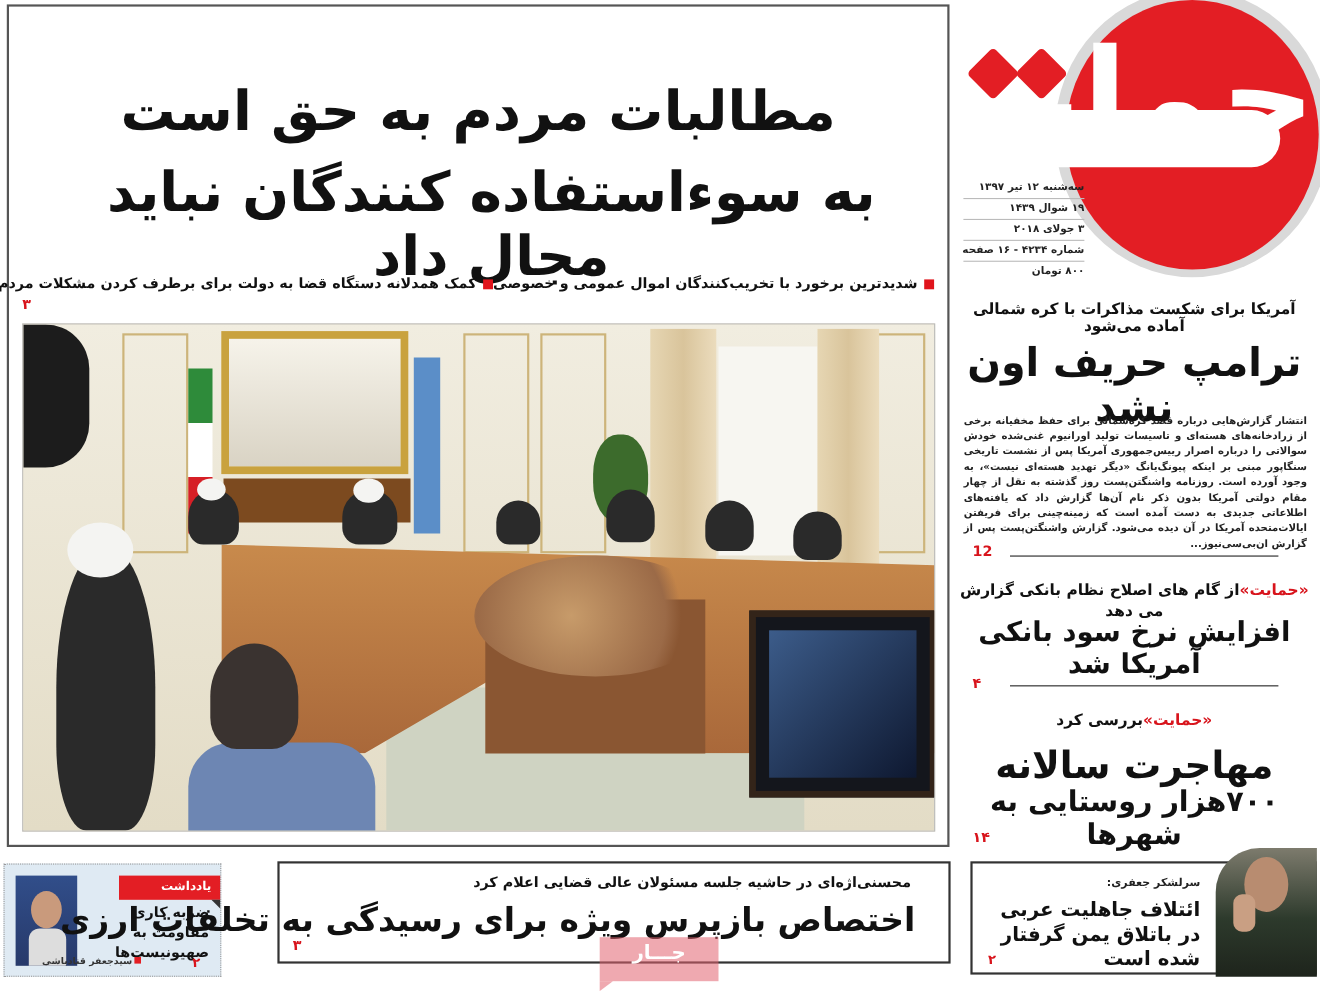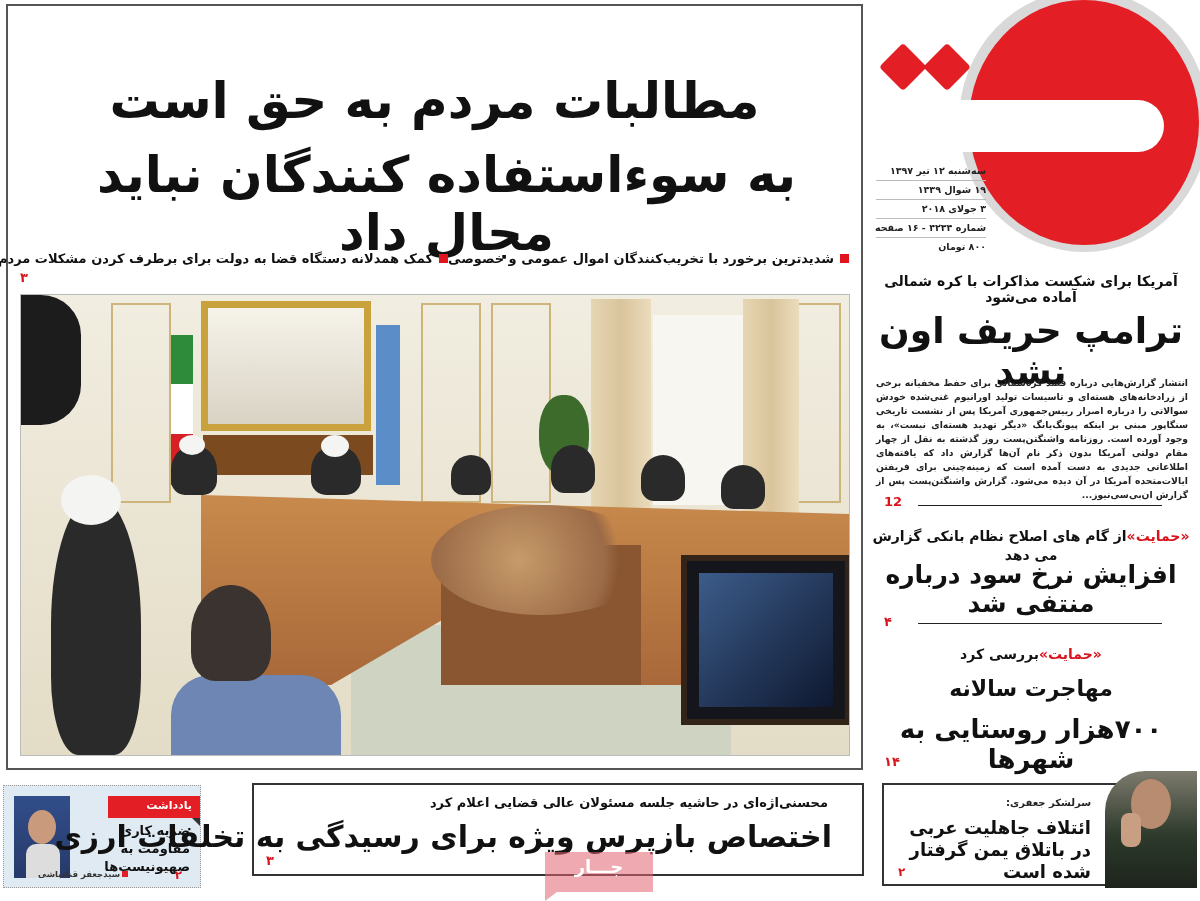--- a/index.html
+++ b/index.html
@@ -144,20 +144,21 @@
 </div>
 
 <div class="masthead">
   <div class="mast-ring"></div>
   <div class="mast-circle"></div>
   <div class="mast-band"></div>
   <div class="mast-dots">
     <span class="mast-dot"></span>
     <span class="mast-dot"></span>
   </div>
+  <div class="mast-logo">حمایت</div>
   <div class="mast-meta">
     <div class="row">سه‌شنبه ۱۲ تیر ۱۳۹۷</div>
     <div class="row">۱۹ شوال ۱۴۳۹</div>
     <div class="row">۳ جولای ۲۰۱۸</div>
     <div class="row">شماره ۴۲۳۴ - ۱۶ صفحه</div>
     <div class="row">۸۰۰ تومان</div>
   </div>
 </div>
 
 <div class="rc" style="top:273px;">
@@ -166,28 +167,28 @@
 <div class="rc rc-head" style="top:310px; font-size:36px;">ترامپ حریف اون نشد</div>
 <div class="rc" style="top:376px; left:876px; width:312px;">
   <div class="rc-body">انتشار گزارش‌هایی درباره قصد کره‌شمالی برای حفظ مخفیانه برخی از زرادخانه‌های هسته‌ای و تاسیسات تولید اورانیوم غنی‌شده خودش سوالاتی را درباره اصرار رییس‌جمهوری آمریکا پس از نشست تاریخی سنگاپور مبنی بر اینکه پیونگ‌یانگ «دیگر تهدید هسته‌ای نیست»، به وجود آورده است. روزنامه واشنگتن‌پست روز گذشته به نقل از چهار مقام دولتی آمریکا بدون ذکر نام آن‌ها گزارش داد که یافته‌های اطلاعاتی جدیدی به دست آمده است که زمینه‌چینی برای فریفتن ایالات‌متحده آمریکا در آن دیده می‌شود. گزارش واشنگتن‌پست پس از گزارش ان‌بی‌سی‌نیوز...</div>
 </div>
 <div class="page-ref" style="left:884px; top:494px;">12</div>
 <div class="rule" style="position:absolute; left:918px; top:505px; width:244px;"></div>
 
 <div class="rc" style="top:526px;">
   <span class="rc-kicker red">«حمایت»</span><span class="rc-kicker">از گام های اصلاح نظام بانکی گزارش می دهد</span>
 </div>
-<div class="rc rc-head" style="top:560px; font-size:25px;">افزایش نرخ سود درباره منتفی شد</div>
+<div class="rc rc-head" style="top:560px; font-size:25px;">افزایش نرخ سود بانکی آمریکا شد</div>
 <div class="page-ref" style="left:884px; top:614px;">۴</div>
 <div class="rule" style="position:absolute; left:918px; top:623px; width:244px;"></div>
 
 <div class="rc" style="top:644px;">
   <span class="rc-kicker red">«حمایت»</span><span class="rc-kicker">بررسی کرد</span>
 </div>
-<div class="rc rc-head" style="top:676px; font-size:22px;text-align:center;">مهاجرت سالانه</div>
+<div class="rc rc-head" style="top:676px; font-size:34px;text-align:center;">مهاجرت سالانه</div>
 <div class="rc rc-head" style="top:714px; font-size:26px;">۷۰۰هزار روستایی به شهرها</div>
 <div class="page-ref" style="left:884px; top:754px;">۱۴</div>
 
 <div class="note-box">
   <div class="note-photo">
     <div class="note-body"></div>
     <div class="note-face"></div>
   </div>
   <div class="note-tag">یادداشت</div>
   <div class="note-tag-fold"></div>

